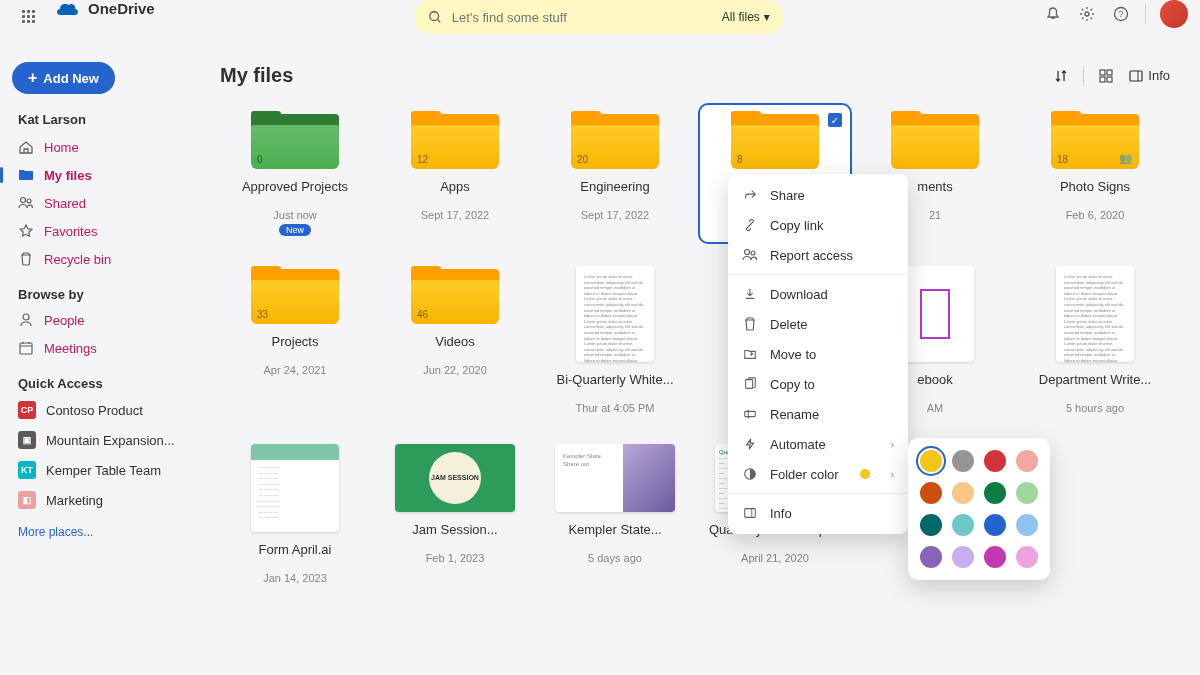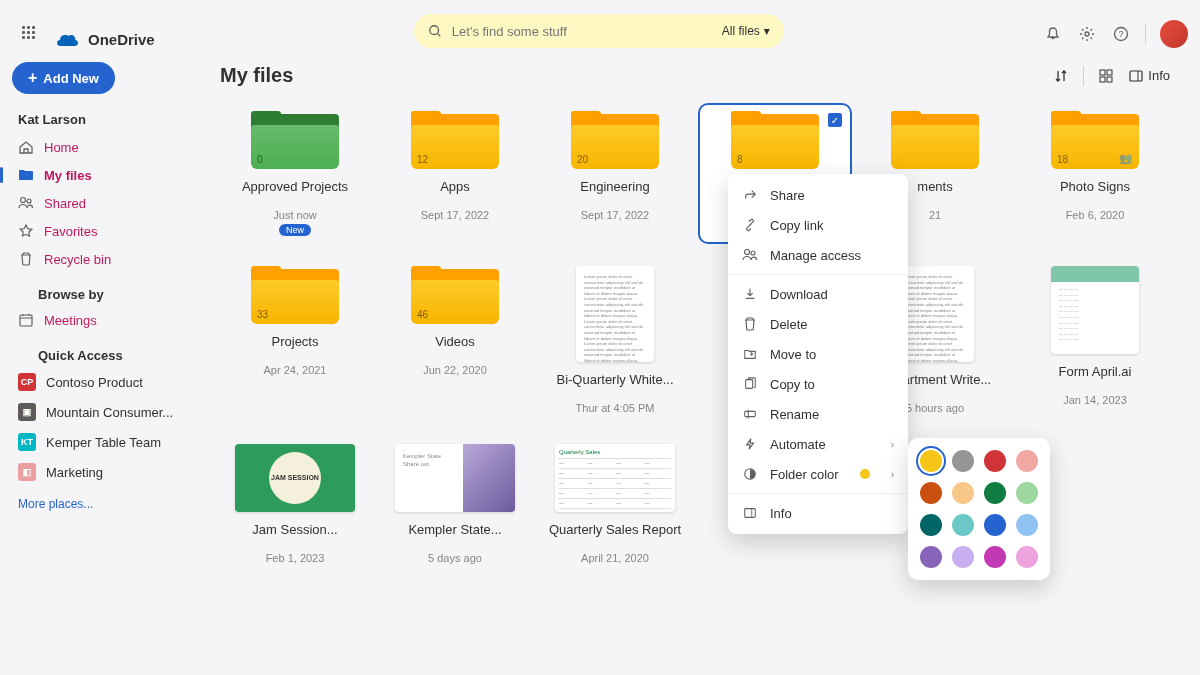--- a/index.html
+++ b/index.html
@@ -1,18 +1,18 @@
 <!DOCTYPE html>
 <html><head>
 <meta charset="utf-8">
 <style>
 * { margin: 0; padding: 0; box-sizing: border-box; font-family: 'Segoe UI', Arial, sans-serif; }
 body { background: #f5f5f7; width: 1200px; height: 675px; overflow: hidden; position: relative; }
 
-.header { height: 48px; display: flex; align-items: flex-end; padding: 0 12px; background: #f5f5f7; }
+.header { height: 48px; display: flex; align-items: flex-start; padding: 0 12px; background: #f5f5f7; }
 .app-launcher { width: 32px; height: 32px; display: flex; align-items: center; justify-content: center; cursor: pointer; }
 .dots-grid { display: grid; grid-template-columns: repeat(3, 3px); gap: 2px; }
 .dots-grid span { width: 3px; height: 3px; background: #616161; border-radius: 1px; }
 .logo-section { display: flex; align-items: center; gap: 8px; margin-left: 12px; }
 .cloud-icon svg { width: 24px; height: 16px; }
 .app-name { font-size: 15px; font-weight: 600; color: #323130; }
 .search-wrap { flex: 1; display: flex; justify-content: center; }
 .search-box { width: 370px; height: 34px; background: #fef9c3; border-radius: 18px; display: flex; align-items: center; padding: 0 14px; gap: 10px; }
 .search-box input { border: none; outline: none; flex: 1; font-size: 13px; color: #616161; background: transparent; }
 .search-filter { font-size: 12px; color: #323130; display: flex; align-items: center; gap: 4px; cursor: pointer; }
@@ -25,21 +25,21 @@
 .sidebar { width: 190px; padding: 14px 0 0 12px; }
 .add-btn { background: #2564cf; color: #fff; border: none; border-radius: 18px; padding: 8px 16px; font-size: 13px; font-weight: 600; display: flex; align-items: center; gap: 6px; cursor: pointer; }
 .add-btn .plus { font-size: 16px; line-height: 1; }
 .user-name { font-size: 13px; font-weight: 600; padding: 18px 0 6px 6px; color: #323130; }
 .nav-list { list-style: none; }
 .nav-item { display: flex; align-items: center; gap: 10px; padding: 6px 8px 6px 6px; font-size: 13px; color: #be185d; cursor: pointer; border-radius: 4px; position: relative; }
 .nav-item.active { font-weight: 600; }
 .nav-item.active::before { content: ''; position: absolute; left: -12px; top: 6px; bottom: 6px; width: 3px; background: #2564cf; border-radius: 2px; }
 .nav-icon { width: 16px; height: 16px; display: flex; align-items: center; justify-content: center; color: #616161; }
 .nav-item.active .nav-icon { color: #2564cf; }
-.section-label { font-size: 13px; font-weight: 600; padding: 14px 0 4px 6px; color: #323130; margin-left: 20px; }
+.section-label { font-size: 13px; font-weight: 600; padding: 14px 0 4px 6px; color: #323130; }
 .qa-item { display: flex; align-items: center; gap: 10px; padding: 6px; font-size: 13px; color: #323130; cursor: pointer; }
 .qa-badge { width: 18px; height: 18px; border-radius: 3px; display: flex; align-items: center; justify-content: center; font-size: 9px; font-weight: 700; color: #fff; }
 .more-places { font-size: 12px; color: #2564cf; padding: 10px 6px; cursor: pointer; }
 
 .main { flex: 1; padding: 16px 30px; overflow: auto; }
 .main-header { display: flex; align-items: center; margin-bottom: 18px; }
 .page-title { font-size: 20px; font-weight: 600; color: #323130; }
 .toolbar { margin-left: auto; display: flex; align-items: center; gap: 14px; }
 .tool-btn { display: flex; align-items: center; gap: 4px; font-size: 13px; color: #323130; cursor: pointer; }
 
@@ -189,38 +189,47 @@
             </svg>
           </span>
           <span>Recycle bin</span>
         </li>
       </ul>
     <div class="section-label">Browse by</div>
     <ul class="nav-list" id="browse-list">
         <li class="nav-item">
           <span class="nav-icon">
             <svg width="16" height="16" viewBox="0 0 16 16">
+              <circle cx="8" cy="5" r="3" fill="none" stroke="currentColor" stroke-width="1.2"></circle>
+              <path fill="none" stroke="currentColor" stroke-width="1.2" d="M3 14c0-2.5 2.2-4 5-4s5 1.5 5 4"></path>
+            </svg>
+          </span>
+          <span>People</span>
+        </li>
+        <li class="nav-item">
+          <span class="nav-icon">
+            <svg width="16" height="16" viewBox="0 0 16 16">
               <rect x="2" y="3" width="12" height="11" rx="1" fill="none" stroke="currentColor" stroke-width="1.2"></rect>
               <line x1="2" y1="6" x2="14" y2="6" stroke="currentColor"></line>
               <line x1="5" y1="2" x2="5" y2="4" stroke="currentColor" stroke-width="1.2"></line>
               <line x1="11" y1="2" x2="11" y2="4" stroke="currentColor" stroke-width="1.2"></line>
             </svg>
           </span>
           <span>Meetings</span>
         </li>
       </ul>
     <div class="section-label">Quick Access</div>
     <div id="quick-list">
         <div class="qa-item">
           <span class="qa-badge" style="background:#d13438">CP</span>
           <span>Contoso Product</span>
         </div>
         <div class="qa-item">
           <span class="qa-badge" style="background:#5d5a58">▣</span>
-          <span>Mountain Consumer...</span>
+          <span>Mountain Expansion...</span>
         </div>
         <div class="qa-item">
           <span class="qa-badge" style="background:#00b7c3">KT</span>
           <span>Kemper Table Team</span>
         </div>
         <div class="qa-item">
           <span class="qa-badge" style="background:#e8a0a0">◧</span>
           <span>Marketing</span>
         </div>
       </div>
@@ -349,20 +358,27 @@
     <div class="file-thumb">Lorem ipsum dolor sit amet consectetur adipiscing elit sed do eiusmod tempor incididunt ut labore et dolore magna aliqua. Lorem ipsum dolor sit amet consectetur adipiscing elit sed do eiusmod tempor incididunt ut labore et dolore magna aliqua. Lorem ipsum dolor sit amet consectetur adipiscing elit sed do eiusmod tempor incididunt ut labore et dolore magna aliqua. Lorem ipsum dolor sit amet consectetur adipiscing elit sed do eiusmod tempor incididunt ut labore et dolore magna aliqua. Lorem ipsum dolor sit amet consectetur adipiscing elit sed do eiusmod tempor incididunt ut labore et dolore magna aliqua. Lorem ipsum dolor sit amet consectetur adipiscing elit sed do eiusmod tempor incididunt ut labore et dolore magna aliqua. </div>
     <div class="item-name">Bi-Quarterly White...</div>
     <div class="item-meta">Thur at 4:05 PM</div>
     </div>
         <div class="item">
     <div class="file-thumb dark">Consume</div>
     <div class="item-name">Consumer...</div>
     <div class="item-meta">1 ho</div>
     </div>
         <div class="item">
+    <div class="file-thumb purple">
+            <div style="width:30px;height:50px;background:#fff;border:2px solid #b03cc7"></div>
+          </div>
+    <div class="item-name">ebook</div>
+    <div class="item-meta">AM</div>
+    </div>
+        <div class="item">
     <div class="file-thumb">Lorem ipsum dolor sit amet consectetur adipiscing elit sed do eiusmod tempor incididunt ut labore et dolore magna aliqua. Lorem ipsum dolor sit amet consectetur adipiscing elit sed do eiusmod tempor incididunt ut labore et dolore magna aliqua. Lorem ipsum dolor sit amet consectetur adipiscing elit sed do eiusmod tempor incididunt ut labore et dolore magna aliqua. Lorem ipsum dolor sit amet consectetur adipiscing elit sed do eiusmod tempor incididunt ut labore et dolore magna aliqua. Lorem ipsum dolor sit amet consectetur adipiscing elit sed do eiusmod tempor incididunt ut labore et dolore magna aliqua. Lorem ipsum dolor sit amet consectetur adipiscing elit sed do eiusmod tempor incididunt ut labore et dolore magna aliqua. </div>
     <div class="item-name">Department Write...</div>
     <div class="item-meta">5 hours ago</div>
     </div>
         <div class="item">
     <div class="file-thumb" style="width:88px;height:88px"><div style="background:#7fc7a8;height:16px;margin:-8px -8px 4px -8px"></div>— — — —<br>— — — —<br>— — — —<br>— — — —<br>— — — —<br>— — — —<br>— — — —<br>— — — —<br>— — — —<br>— — — —<br></div>
     <div class="item-name">Form April.ai</div>
     <div class="item-meta">Jan 14, 2023</div>
     </div>
         <div class="item">
@@ -445,21 +461,21 @@
       <span>Copy link</span>
     </div>
     <div class="menu-item">
       <span class="menu-icon">
         <svg width="16" height="16" viewBox="0 0 16 16">
           <circle cx="5" cy="5" r="2.5" fill="none" stroke="currentColor" stroke-width="1.2"></circle>
           <circle cx="11" cy="6" r="2" fill="none" stroke="currentColor" stroke-width="1.2"></circle>
           <path fill="none" stroke="currentColor" stroke-width="1.2" d="M1 13c0-2 2-3.5 4-3.5s4 1.5 4 3.5M9 13c0-1.5 1.5-2.8 3-2.8s2.5 1 2.5 2.8"></path>
         </svg>
       </span>
-      <span>Manage access</span>
+      <span>Report access</span>
     </div>
     <div class="menu-sep"></div>
     <div class="menu-item">
       <span class="menu-icon">
         <svg width="14" height="14" viewBox="0 0 16 16">
           <path fill="none" stroke="currentColor" stroke-width="1.3" d="M8 2v8M5 7l3 3 3-3M3 13h10"></path>
         </svg>
       </span>
       <span>Download</span>
     </div>

